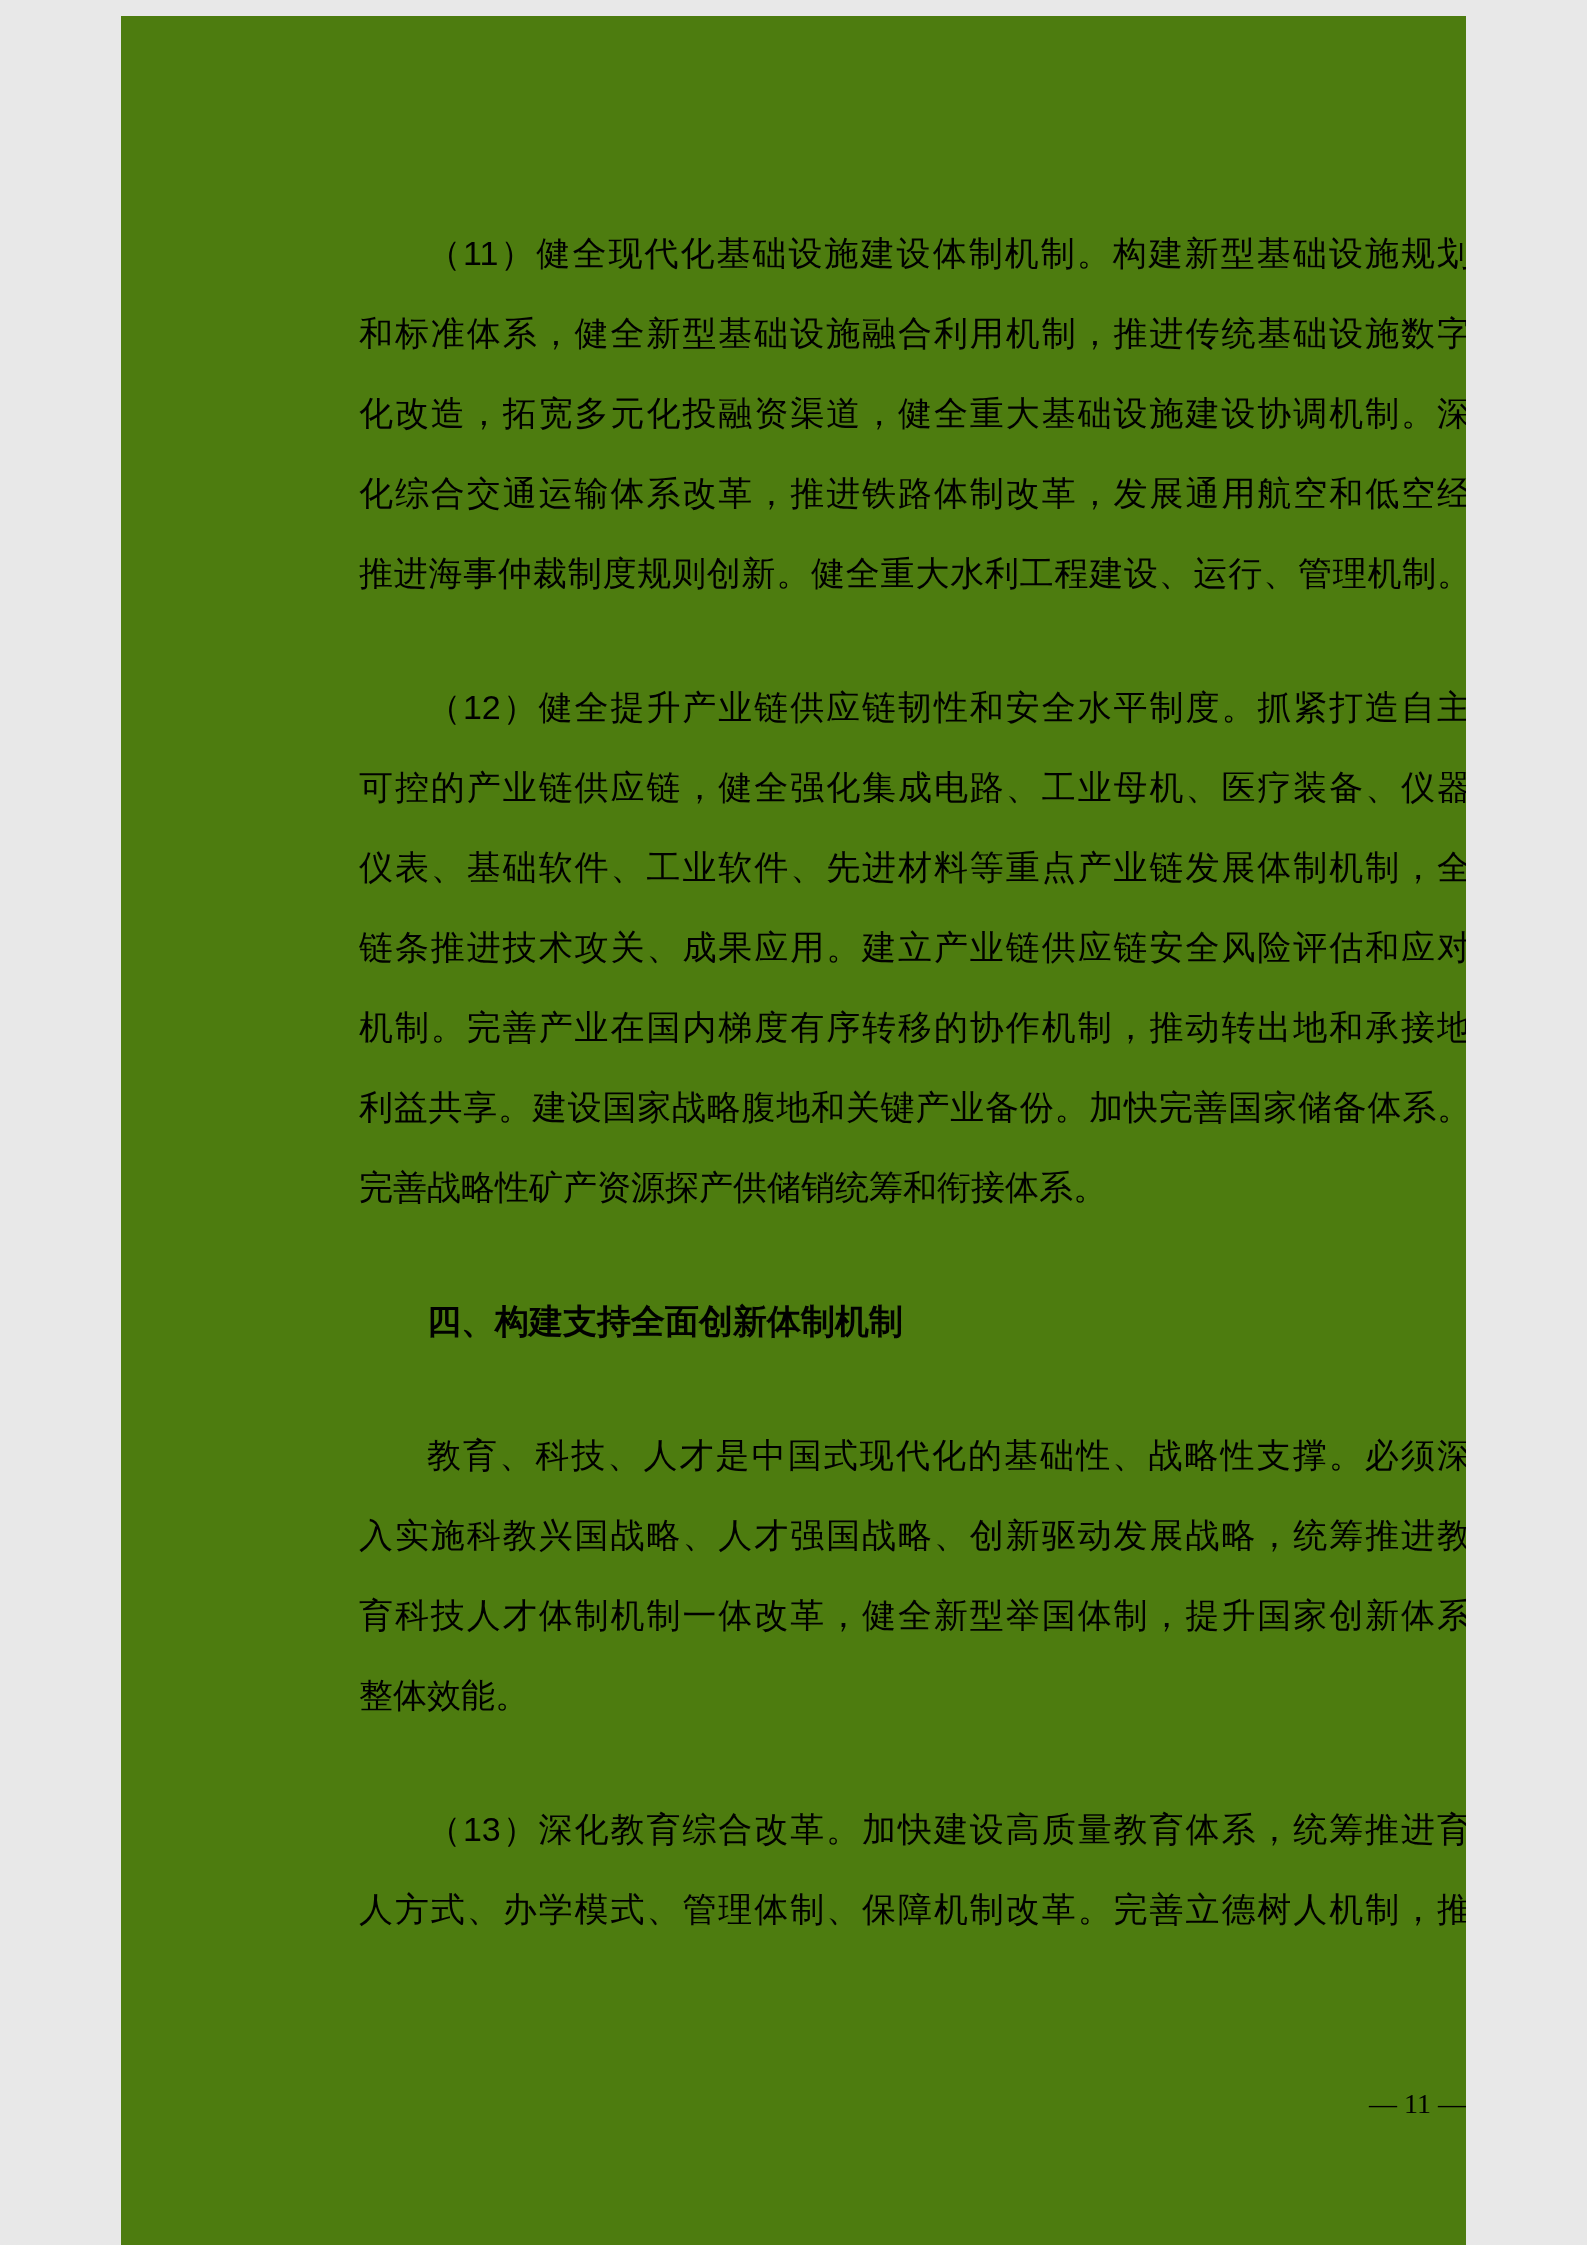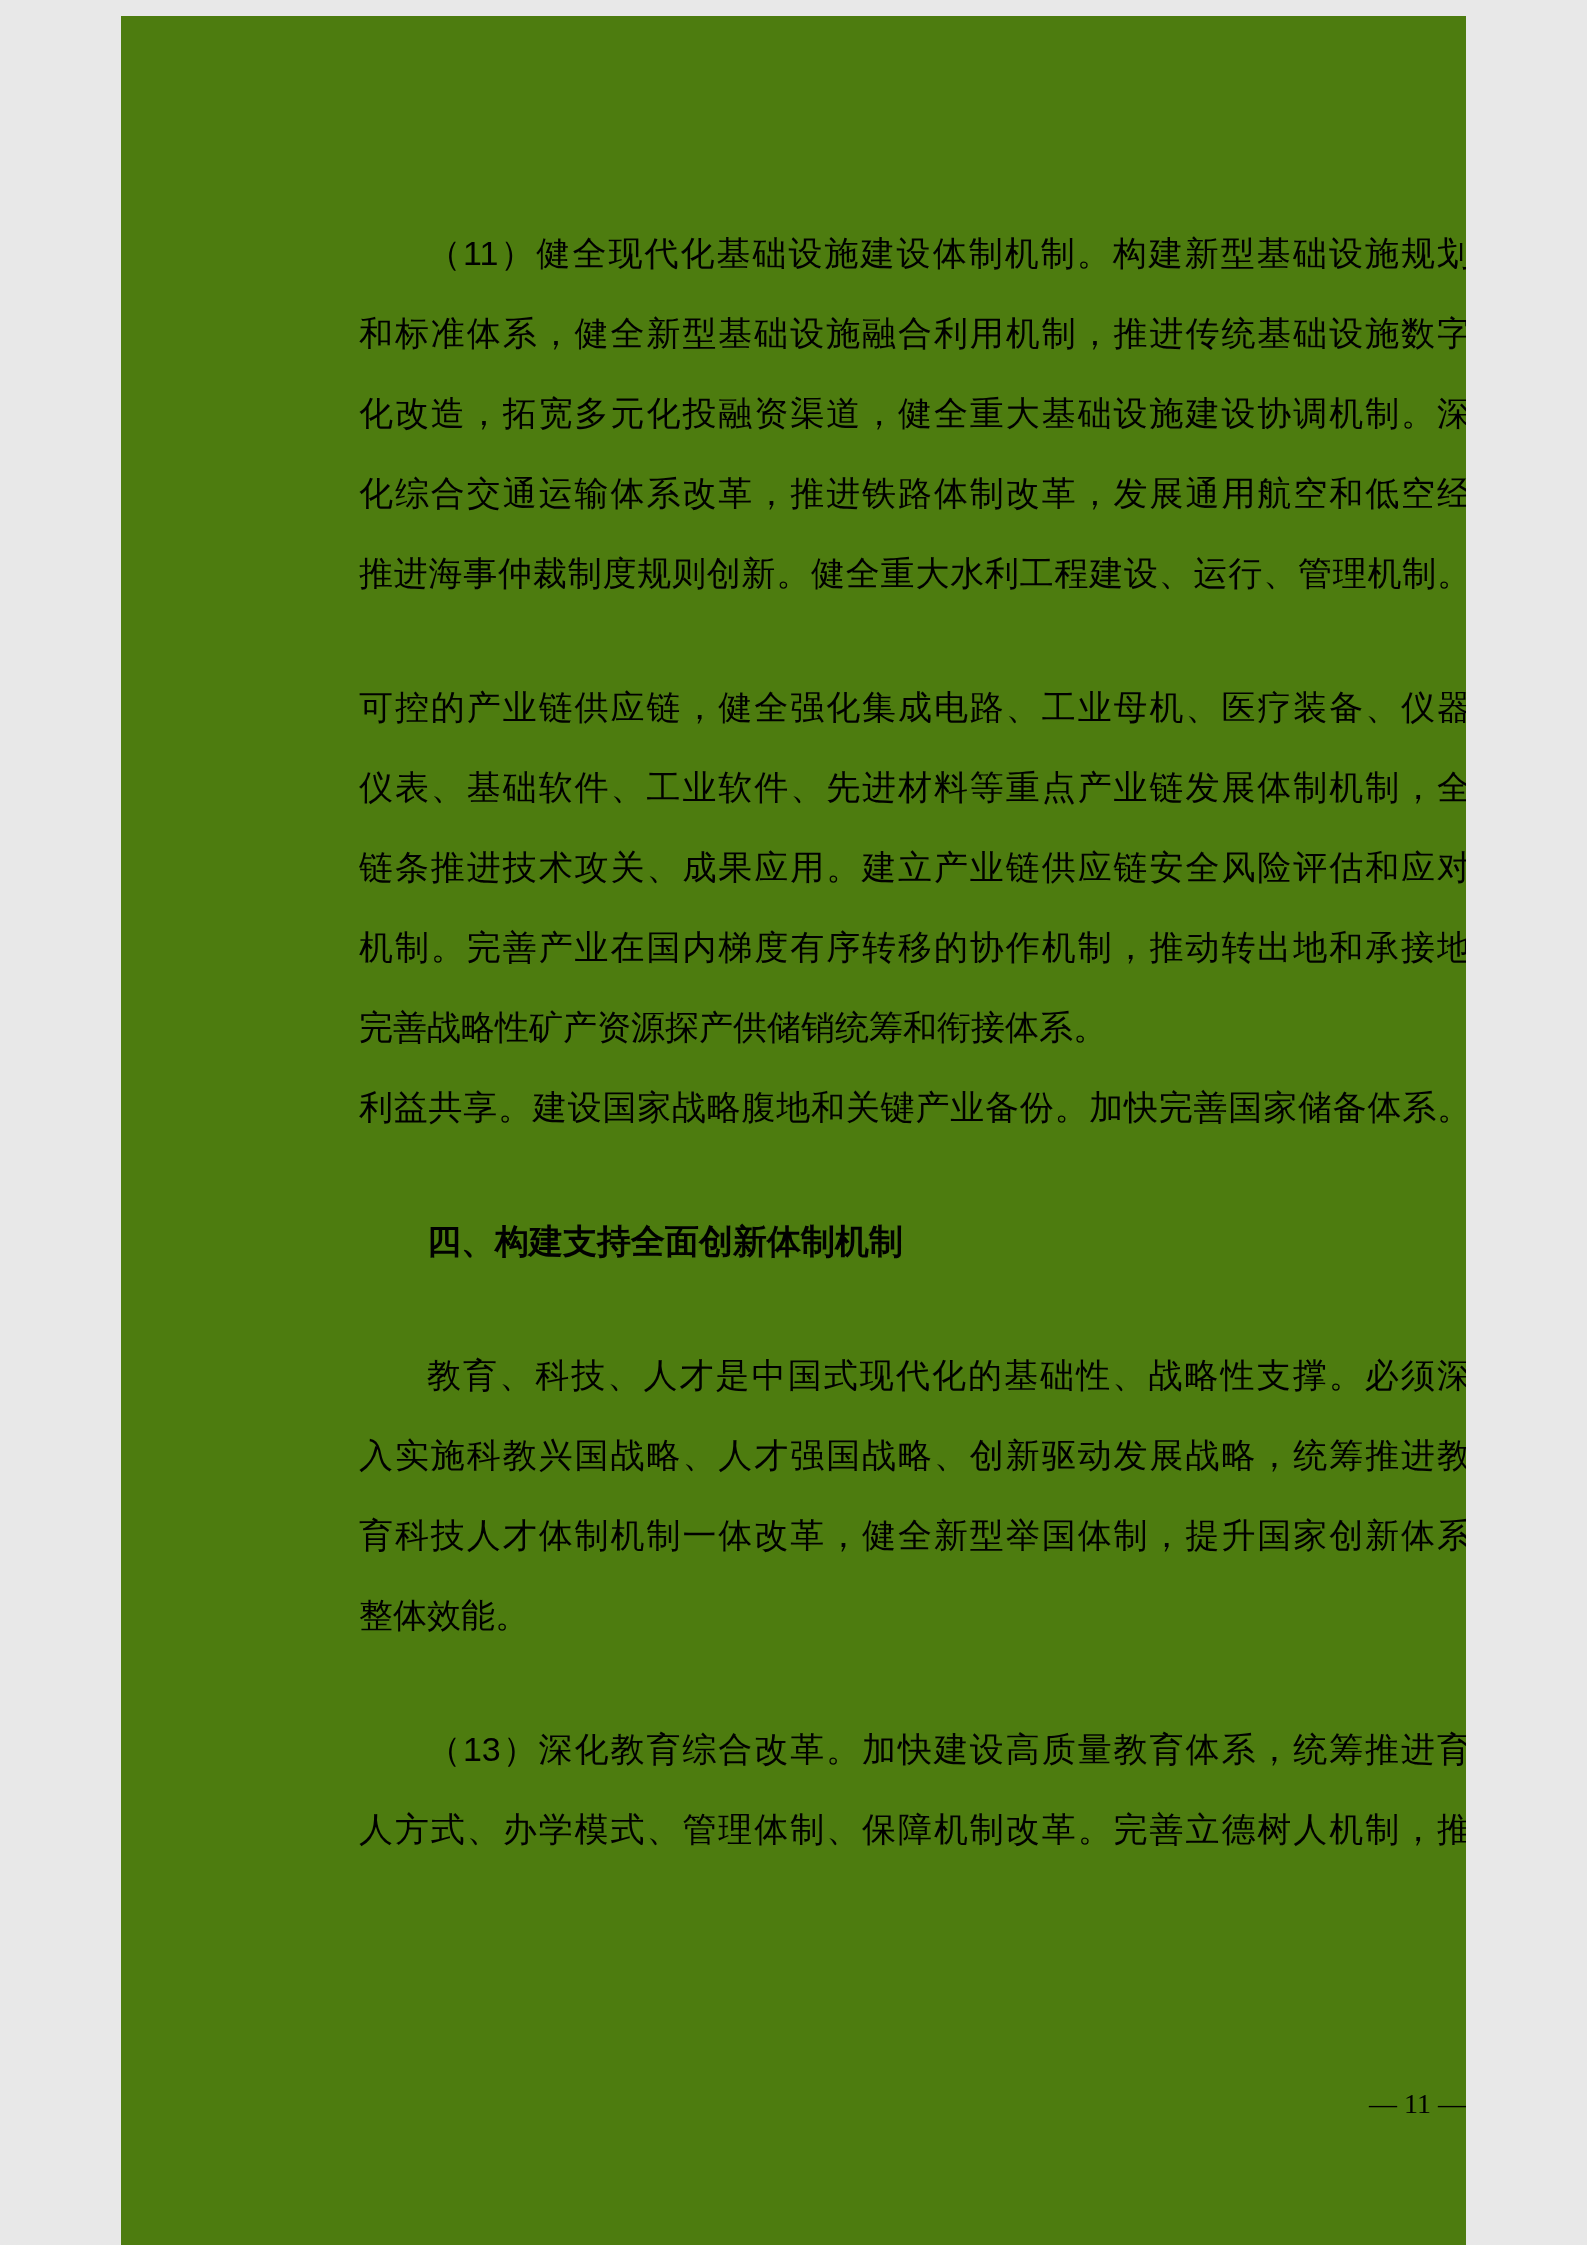--- a/index.html
+++ b/index.html
@@ -59,26 +59,27 @@
 <div class="page">
   <div class="doc-body">
       <div class="block">
         <div class="para-line first">（11）健全现代化基础设施建设体制机制。构建新型基础设施规划</div>
         <div class="para-line">和标准体系，健全新型基础设施融合利用机制，推进传统基础设施数字</div>
         <div class="para-line">化改造，拓宽多元化投融资渠道，健全重大基础设施建设协调机制。深</div>
         <div class="para-line">化综合交通运输体系改革，推进铁路体制改革，发展通用航空和低空经</div>
         <div class="para-line">推进海事仲裁制度规则创新。健全重大水利工程建设、运行、管理机制。</div>
       </div>
       <div class="block">
+        <div class="para-line first">（12）健全提升产业链供应链韧性和安全水平制度。抓紧打造自主</div>
         <div class="para-line">可控的产业链供应链，健全强化集成电路、工业母机、医疗装备、仪器</div>
         <div class="para-line">仪表、基础软件、工业软件、先进材料等重点产业链发展体制机制，全</div>
         <div class="para-line">链条推进技术攻关、成果应用。建立产业链供应链安全风险评估和应对</div>
         <div class="para-line">机制。完善产业在国内梯度有序转移的协作机制，推动转出地和承接地</div>
+        <div class="para-line">利益共享。建设国家战略腹地和关键产业备份。加快完善国家储备体系。</div>
         <div class="para-line short-last">完善战略性矿产资源探产供储销统筹和衔接体系。</div>
-        <div class="para-line">利益共享。建设国家战略腹地和关键产业备份。加快完善国家储备体系。</div>
       </div>
       <div class="block">
         <div class="heading-line">四、构建支持全面创新体制机制</div>
       </div>
       <div class="block">
         <div class="para-line first">教育、科技、人才是中国式现代化的基础性、战略性支撑。必须深</div>
         <div class="para-line">入实施科教兴国战略、人才强国战略、创新驱动发展战略，统筹推进教</div>
         <div class="para-line">育科技人才体制机制一体改革，健全新型举国体制，提升国家创新体系</div>
         <div class="para-line short-last">整体效能。</div>
       </div>

